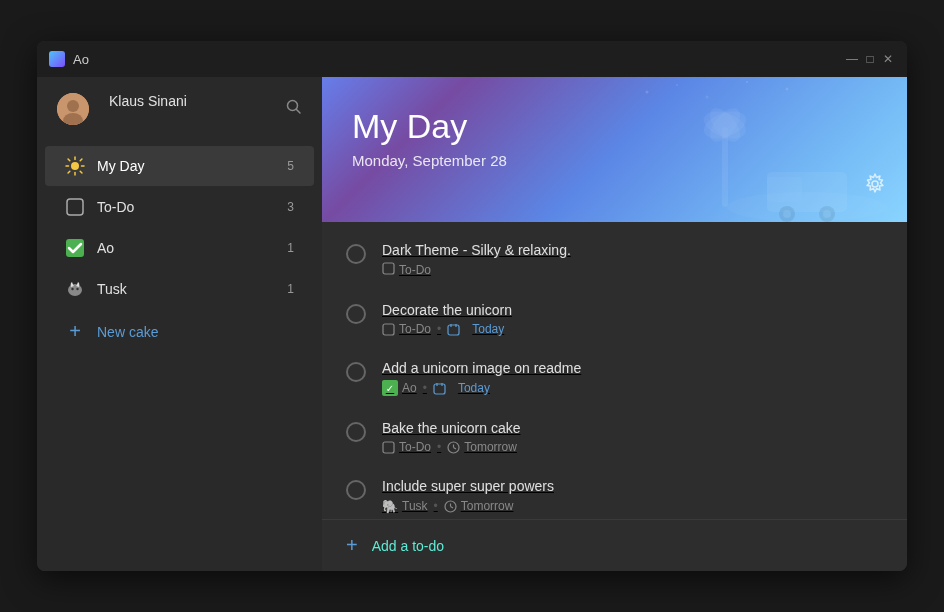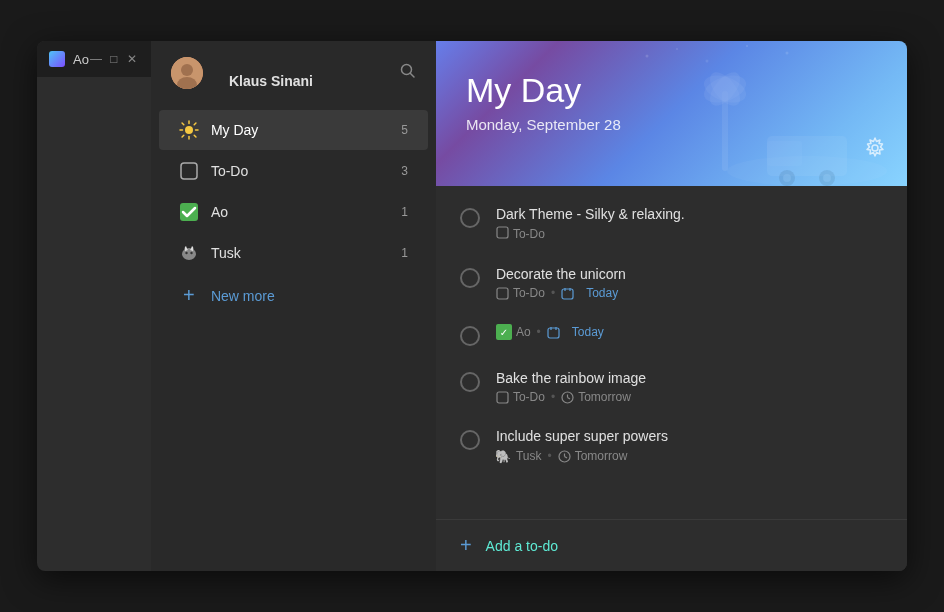--- a/index.html
+++ b/index.html
@@ -12,20 +12,21 @@
       height: 612px;
       font-family: 'Segoe UI', sans-serif;
     }
     .app-window {
       width: 870px;
       height: 530px;
       background: #2d2d2d;
       border-radius: 8px;
       overflow: hidden;
       display: flex;
+      flex-direction: column;
       box-shadow: 0 8px 32px rgba(0,0,0,0.6);
     }
     .title-bar {
       height: 36px;
       background: #1e1e1e;
       display: flex;
       align-items: center;
       padding: 0 12px;
       flex-shrink: 0;
     }
@@ -73,23 +74,22 @@
       flex-shrink: 0;
     }
     .sidebar-header {
       padding: 16px 20px;
       display: flex;
       align-items: center;
       justify-content: space-between;
     }
     .user-info {
       display: flex;
-      align-items: flex-end;
-      gap: 26px;
-      font-weight: bold;
+      align-items: flex-start;
+      gap: 20px;
     }
     .avatar {
       width: 32px;
       height: 32px;
       border-radius: 50%;
       background: linear-gradient(135deg, #e8a87c, #d4855a);
       overflow: hidden;
       display: flex;
       align-items: center;
       justify-content: center;
@@ -211,21 +211,21 @@
       height: 20px;
       border-radius: 50%;
       border: 2px solid #666;
       margin-right: 16px;
       margin-top: 2px;
       flex-shrink: 0;
       display: flex;
       align-items: center;
       justify-content: center;
     }
-    .task-body { flex: 1; }
+    .task-body { flex: 1; text-decoration: underline; }
     .task-title {
       color: #e0e0e0;
       font-size: 14px;
       margin-bottom: 4px;
     }
     .task-meta {
       display: flex;
       align-items: center;
       gap: 6px;
       font-size: 12px;
@@ -372,21 +372,21 @@
               <circle cx="7.5" cy="10" r="1.2" fill="#333"></circle>
               <circle cx="12.5" cy="10" r="1.2" fill="#333"></circle>
             </svg>
           </div>
           <span class="nav-label">Tusk</span>
           <span class="nav-badge">1</span>
         </div>
 
         <div class="new-list-item">
           <span class="new-list-plus">+</span>
-          <span class="new-list-label">New more</span>
+          <span class="new-list-label">New cake</span>
         </div>
       </nav>
     </div>
 
     <div class="main-content">
 
       <div class="hero-header">
 
         <svg class="scene-svg" width="260" height="145" viewBox="0 0 260 145">
 
@@ -462,20 +462,21 @@
                   </svg>
                 <span>Today</span>
               </span>
             </div>
           </div>
         </div>
 
         <div class="task-item">
           <div class="task-checkbox"></div>
           <div class="task-body">
+            <div class="task-title">Add a unicorn image on readme</div>
             <div class="task-meta">
               <span class="task-meta-tag">
                 <span class="task-ao-icon">✓</span>
                 <span>Ao</span>
               </span>
               <span class="meta-sep">•</span>
               <span class="task-meta-tag meta-today">
                 <svg width="13" height="13" viewBox="0 0 13 13">
                     <rect x="1" y="2" width="11" height="10" rx="2" fill="none" stroke="#5b9bd5" stroke-width="1.2"></rect>
                     <line x1="4" y1="1" x2="4" y2="4" stroke="#5b9bd5" stroke-width="1.2"></line>
@@ -483,21 +484,21 @@
                   </svg>
                 <span>Today</span>
               </span>
             </div>
           </div>
         </div>
 
         <div class="task-item">
           <div class="task-checkbox"></div>
           <div class="task-body">
-            <div class="task-title">Bake the rainbow image</div>
+            <div class="task-title">Bake the unicorn cake</div>
             <div class="task-meta">
               <span class="task-meta-tag">
                 <svg width="13" height="13" viewBox="0 0 13 13">
                     <rect x="1" y="1" width="11" height="11" rx="2" fill="none" stroke="#888" stroke-width="1.2"></rect>
                   </svg>
                 <span>To-Do</span>
               </span>
               <span class="meta-sep">•</span>
               <span class="task-meta-tag" style="color:#888">
                 <svg width="13" height="13" viewBox="0 0 13 13">

